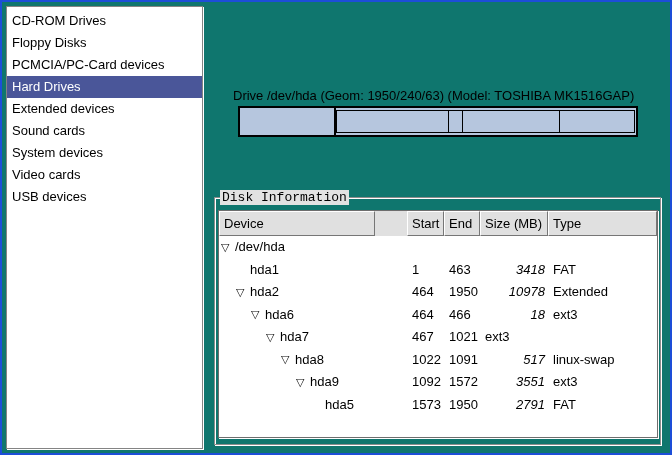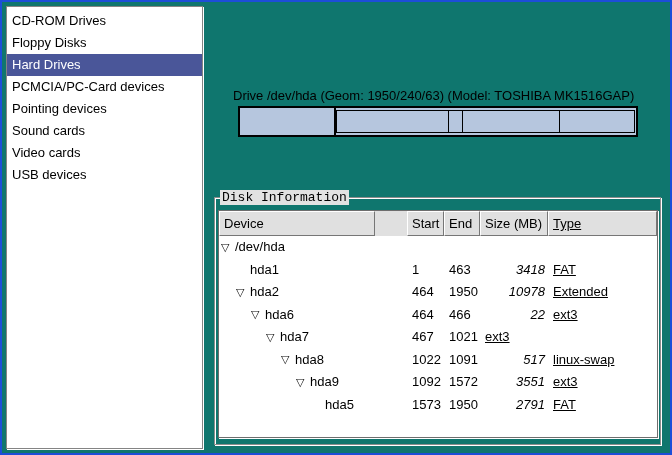--- a/index.html
+++ b/index.html
@@ -80,43 +80,44 @@
     box-sizing:border-box;
     border-top:1px solid #fff;border-left:1px solid #fff;
     border-right:1px solid #767676;border-bottom:1px solid #767676;
     padding-left:4px;line-height:23px;
     white-space:nowrap;overflow:hidden;cursor:default;
   }
   .c0{width:156px;flex:none;}
   .c1{width:37px;flex:none;margin-left:32px;}
   .c2{width:36px;flex:none;}
   .c3{width:68px;flex:none;}
-  .c4{flex:1;min-width:0;text-decoration:underline;}
+  .c4{flex:1;min-width:0;}
   .tbody{flex:1;overflow:hidden;}
   .trow{display:flex;height:22.5px;line-height:22.5px;}
   .cell{box-sizing:border-box;white-space:nowrap;overflow:hidden;}
   .devcell{display:flex;align-items:center;padding-left:2px;}
   .ind{flex:none;height:1px;}
   .expander{flex:none;width:14px;font-size:11px;line-height:1;cursor:default;}
   .num-l{padding-left:5px;}
   .num-r{text-align:right;padding-right:3px;font-style:italic;}
   .cell.c4{padding-left:5px;}
 </style>
 </head>
 <body>
 
 <div class="window" style="--sel: #4a5699;">
 
   <div class="listbox">
       <div class="side-item">CD-ROM Drives</div>
       <div class="side-item">Floppy Disks</div>
+      <div class="side-item">PCMCIA/PC-Card devices</div>
       <div class="side-item selected">Hard Drives</div>
-      <div class="side-item">PCMCIA/PC-Card devices</div>
-      <div class="side-item">Pointing devices</div>
+      <div class="side-item">Extended devices</div>
       <div class="side-item">Sound cards</div>
+      <div class="side-item">System devices</div>
       <div class="side-item">Video cards</div>
       <div class="side-item">USB devices</div>
     </div>
 
   <div class="drive-title">Drive /dev/hda (Geom: 1950/240/63) (Model: TOSHIBA MK1516GAP)</div>
 
   <div class="drive-bar" style="background: rgb(182, 198, 222);">
       <div class="seg-primary" style="width: 23.7436%;"></div>
       <div class="seg-extended" style="left: calc(23.7436% + 2px);">
         <div class="pdivider" style="left: 37.5252%;"></div>
@@ -170,21 +171,21 @@
             <div class="cell c4">Extended</div>
           </div>
           <div class="trow">
             <div class="cell c0 devcell">
               <span class="ind" style="width: 30px;"></span>
               <span class="expander">▽</span>
               <span>hda6</span>
             </div>
             <div class="cell c1 num-l">464</div>
             <div class="cell c2 num-l">466</div>
-            <div class="cell c3 num-r">22</div>
+            <div class="cell c3 num-r">18</div>
             <div class="cell c4">ext3</div>
           </div>
           <div class="trow">
             <div class="cell c0 devcell">
               <span class="ind" style="width: 45px;"></span>
               <span class="expander">▽</span>
               <span>hda7</span>
             </div>
             <div class="cell c1 num-l">467</div>
             <div class="cell c2 num-l">1021</div>

